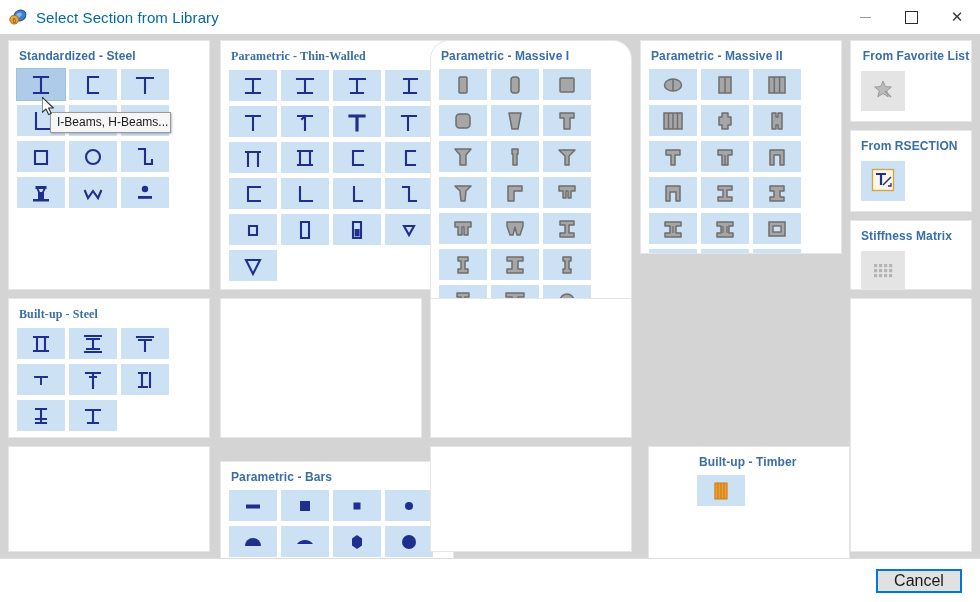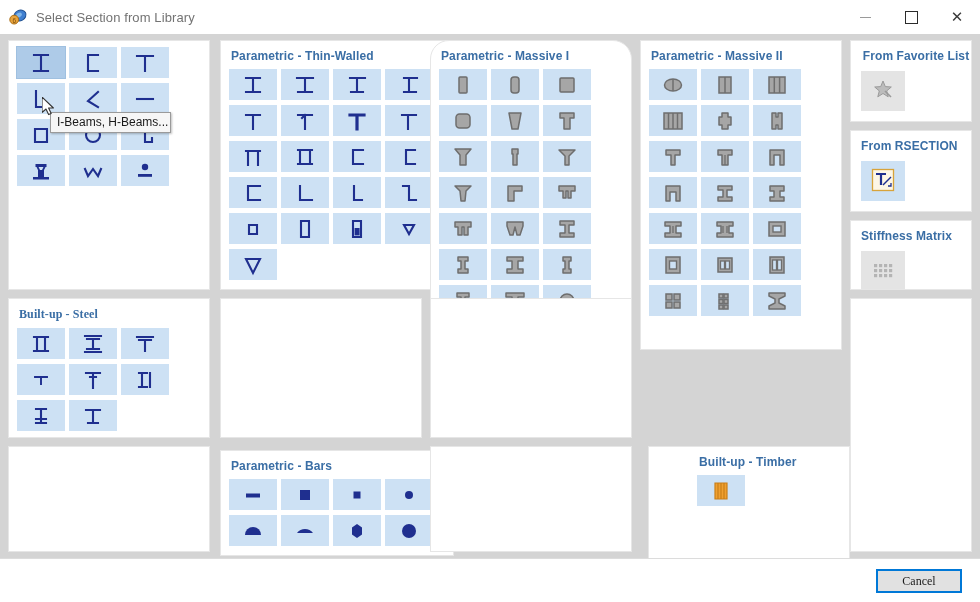--- a/index.html
+++ b/index.html
@@ -17,21 +17,21 @@
     position:absolute;left:0;top:0;width:980px;height:34px;
     background:#ffffff;
     border-bottom:1px solid #e2e2e2;
     display:flex;align-items:center;
   }
   .title-icon{
     width:20px;height:20px;margin-left:8px;margin-right:8px;
     position:relative;flex:none;
   }
   .title-text{
-    font-size:13px;color:#737373;letter-spacing:.1px;
+    font-size:15px;color:#0369a1;letter-spacing:.1px;
   }
   .win-btns{margin-left:auto;display:flex;height:34px;}
   .win-btn{
     width:46px;height:34px;display:flex;align-items:center;justify-content:center;
     font-size:13px;color:#3a3a3a;
   }
   .win-btn.close{font-size:15px;}
   .win-btn .min-bar{width:11px;height:1px;background:#9a9a9a;display:block;}
   .win-btn .max-box{width:11px;height:11px;border:1.4px solid #2b2b2b;display:block;}
 
@@ -97,22 +97,22 @@
   
   .footer{
     position:absolute;left:0;top:558px;width:980px;height:44px;
     background:#ffffff;border-top:1px solid #dcdcdc;
   }
   .cancel-btn{
     position:absolute;right:18px;top:10px;
     width:86px;height:24px;
     background:#e1e1e1;
     border:2px solid #0078d7;
-    font-size:12px;color:#1a1a1a;
-    font-family:Liberation Serif, serif;
+    font-size:16px;color:#1a1a1a;
+    font-family:Liberation Sans, sans-serif;
     display:flex;align-items:center;justify-content:center;
     box-sizing:border-box;
     cursor:default;
   }
 </style>
 </head>
 <body>
 
 <div class="titlebar">
   <div class="title-icon">
@@ -131,20 +131,21 @@
     <div class="win-btn">
         <span class="max-box"></span>
       </div>
     <div class="win-btn close">✕</div>
   </div>
 </div>
 
 <div class="content">
 
 <div class="panel" style="left: 8px; top: 6px; width: 202px; height: 250px;">
+      <div class="panel-title">Standardized - Steel</div>
       <div class="grid">
         <div class="cell hover">
           <span>
             <svg width="40" height="26" viewBox="0 0 40 26">
               <path d="M13 5 H27 M20 5 V21 M13 21 H27" fill="none" stroke="#1f2f8f" stroke-width="2.1" stroke-linecap="square" stroke-linejoin="miter"></path>
             </svg>
           </span>
         </div>
         <div class="cell">
           <span>
@@ -220,21 +221,21 @@
         <div class="cell">
           <span>
             <svg width="40" height="26" viewBox="0 0 40 26">
               <circle cx="20" cy="9" r="3.2" fill="#1f2f8f"></circle>
               <path d="M13 16 H27 V18.8 H13 Z" fill="#1f2f8f"></path>
             </svg>
           </span>
         </div>
       </div>
     </div>
-    <div class="panel" style="left: 220px; top: 6px; width: 244px; height: 250px;">
+    <div class="panel" style="left: 220px; top: 6px; width: 244px; height: 250px; font-family: Liberation Serif, serif;">
       <div class="panel-title">Parametric - Thin-Walled</div>
       <div class="grid">
         <div class="cell">
           <span>
             <svg width="40" height="26" viewBox="0 0 40 26">
               <path d="M13 6 H27 M20 6 V20 M13 20 H27" fill="none" stroke="#1f2f8f" stroke-width="2.1" stroke-linecap="square" stroke-linejoin="miter"></path>
             </svg>
           </span>
         </div>
         <div class="cell">
@@ -525,21 +526,21 @@
         </div>
         <div class="cell">
           <span>
             <svg width="40" height="26" viewBox="0 0 40 26">
               <circle cx="20" cy="13" r="7" fill="#a6a6a6" stroke="#6e6e6e" stroke-width="1.5"></circle>
             </svg>
           </span>
         </div>
       </div>
     </div>
-    <div class="panel" style="left: 640px; top: 6px; width: 202px; height: 310px;">
+    <div class="panel" style="left: 640px; top: 6px; width: 202px; height: 214px;">
       <div class="panel-title">Parametric - Massive II</div>
       <div class="grid">
         <div class="cell">
           <span>
             <svg width="40" height="26" viewBox="0 0 40 26">
               <ellipse cx="20" cy="13" rx="8.5" ry="6" fill="#a6a6a6" stroke="#6e6e6e" stroke-width="1.5"></ellipse>
               <line x1="20" y1="7.2" x2="20" y2="18.8" stroke="#6e6e6e" stroke-width="1.5"></line>
             </svg>
           </span>
         </div>
@@ -763,21 +764,21 @@
         </div>
         <div class="cell">
           <span>
             <svg width="40" height="26" viewBox="0 0 40 26">
               <path d="M13 7 H27 M20 7 V20 M15 20 H25" fill="none" stroke="#1f2f8f" stroke-width="2.1" stroke-linecap="square" stroke-linejoin="miter"></path>
             </svg>
           </span>
         </div>
       </div>
     </div>
-    <div class="panel" style="left: 220px; top: 416px; width: 234px; height: 106px;">
+    <div class="panel" style="left: 220px; top: 427px; width: 234px; height: 106px;">
       <div class="panel-title">Parametric - Bars</div>
       <div class="grid">
         <div class="cell">
           <span>
             <svg width="40" height="26" viewBox="0 0 40 26">
               <rect x="13" y="11.5" width="14" height="4" fill="#1f2f8f"></rect>
             </svg>
           </span>
         </div>
         <div class="cell">

